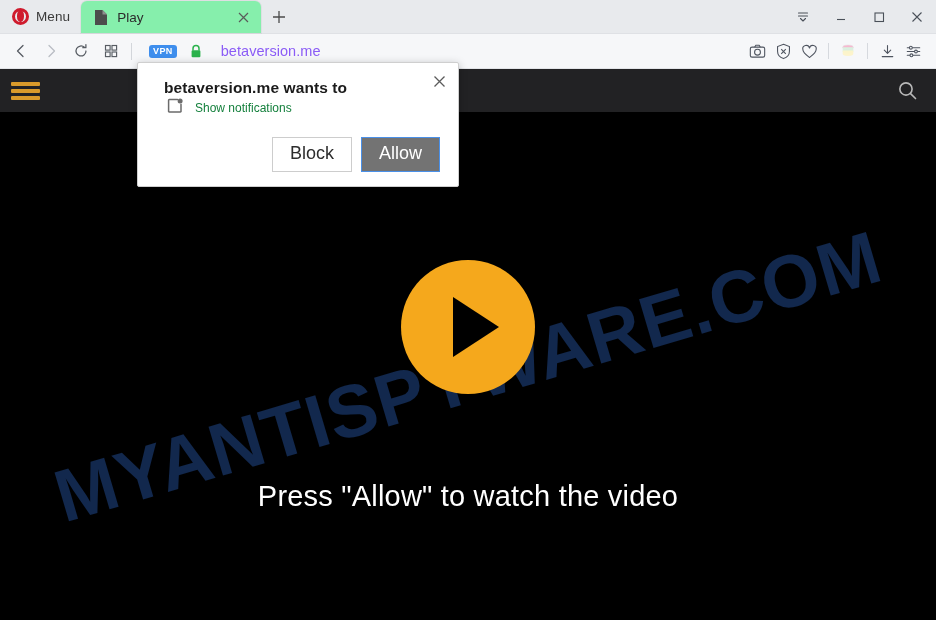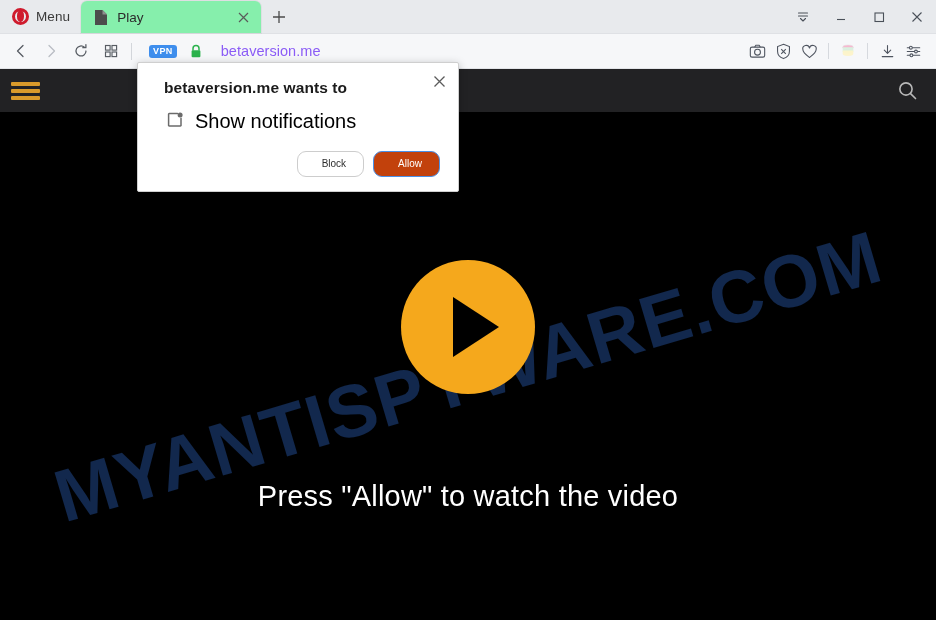--- a/index.html
+++ b/index.html
@@ -243,47 +243,46 @@
   .perm-close {
     position: absolute; right: 9px; top: 8px;
     width: 20px; height: 20px;
     display: flex; align-items: center; justify-content: center;
     color: #5b5b5b;
   }
   .perm-title {
     font-size: 15.5px;
     font-weight: bold;
     color: #1b1b1b;
-    margin-bottom: 13px;
     letter-spacing: .1px;
   }
   .perm-row {
     display: flex; align-items: center; gap: 11px;
     margin-bottom: 18px;
     padding-left: 2px;
   }
-  .perm-row-label { font-size: 20px; color: #000000; }
+  .perm-row-label { font-size: 12px; color: #15803d; }
   .perm-actions {
     display: flex; justify-content: flex-end; gap: 9px;
   }
   .btn {
     font-family: "Liberation Sans", sans-serif;
-    font-size: 10px;
-    border-radius: 9px;
-    padding: 6px 17px 7px 24px;
+    font-size: 18px;
+    border-radius: 0;
+    padding: 6px 17px 7px 17px;
     line-height: 1.1;
     cursor: pointer;
   }
   .btn-block {
     background: #fff;
     border: 1px solid #cdcdcd;
     color: #2d2d2d;
   }
   .btn-allow {
-    background: #c2410c;
+    background: #737373;
     border: 1px solid #4a90e8;
     color: #fff;
   }
 </style>
 </head>
 <body>
 
 <div class="browser">
 
   <div class="tabstrip">

